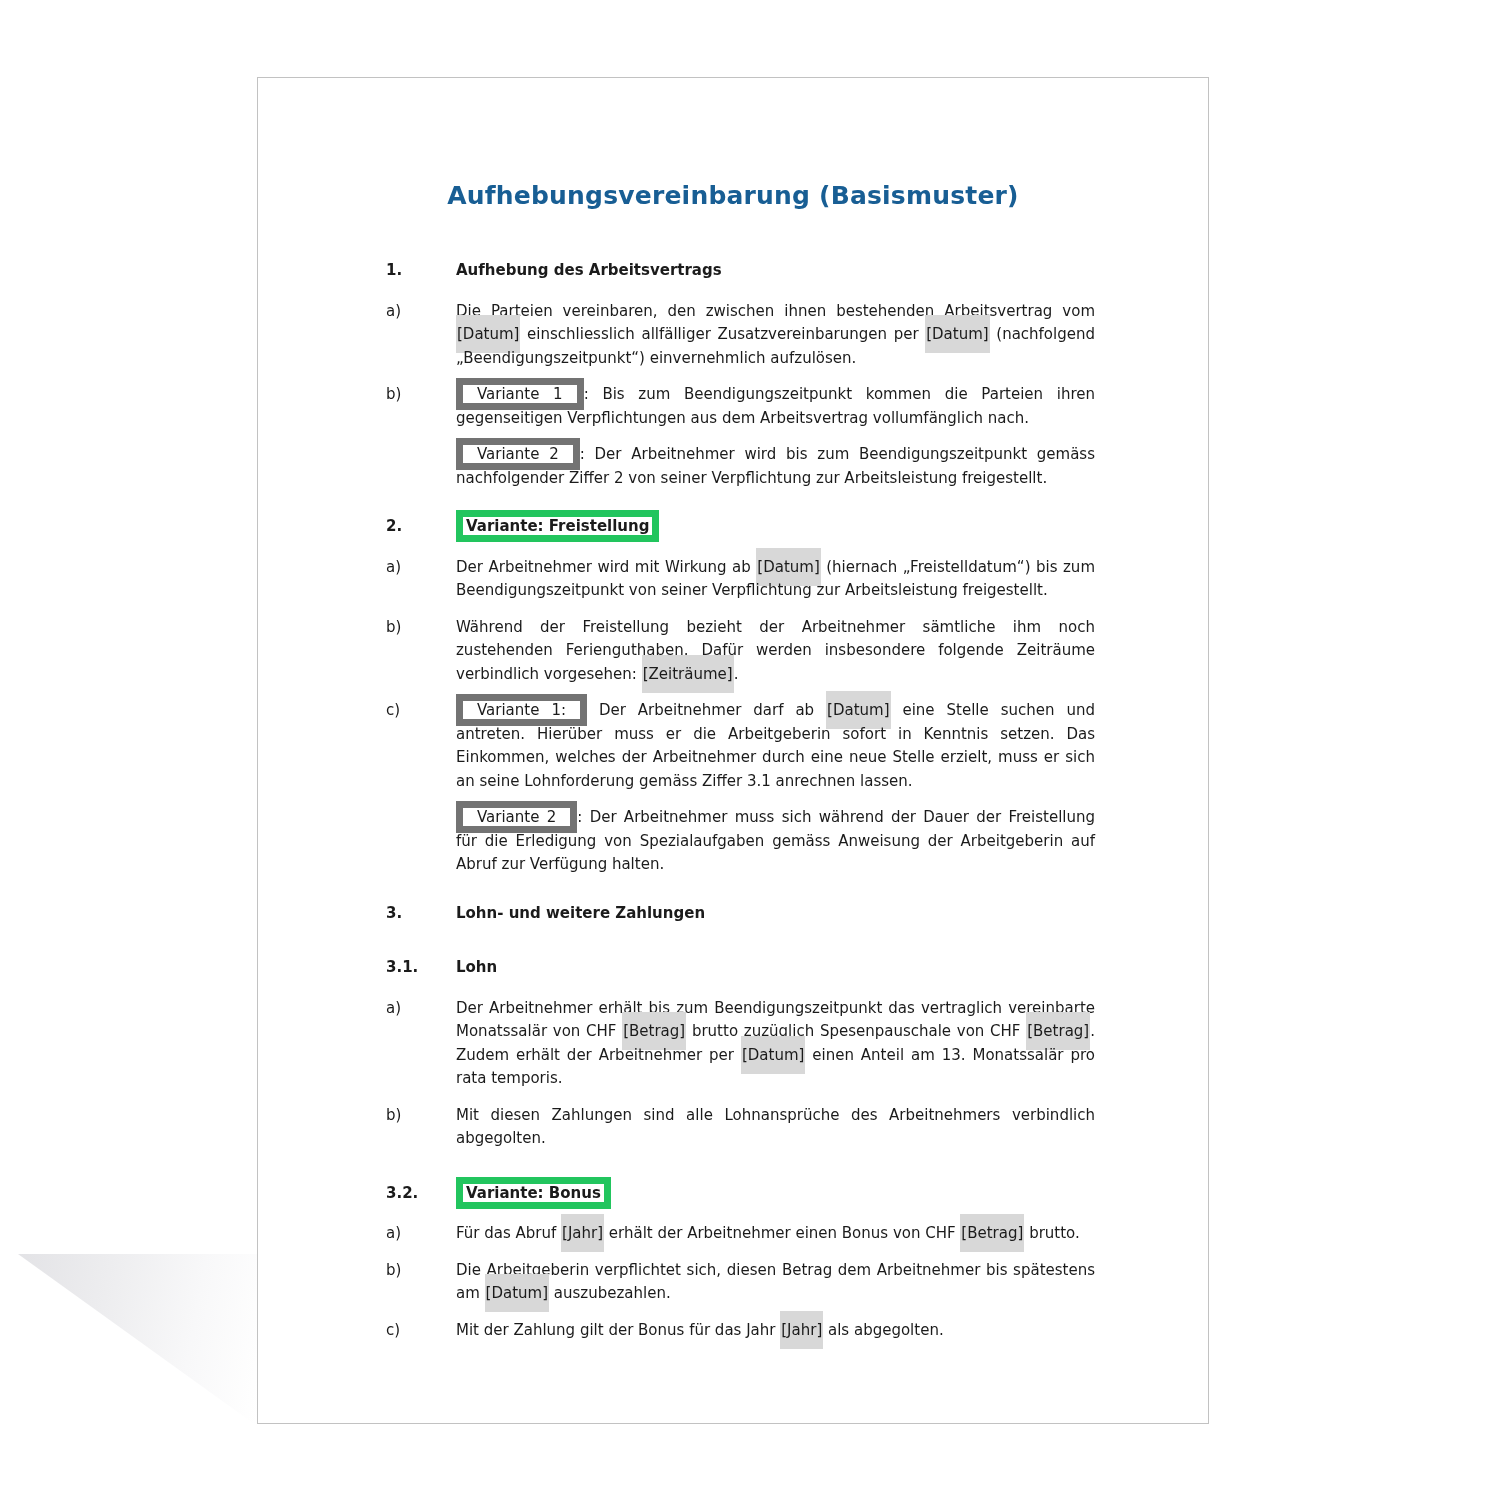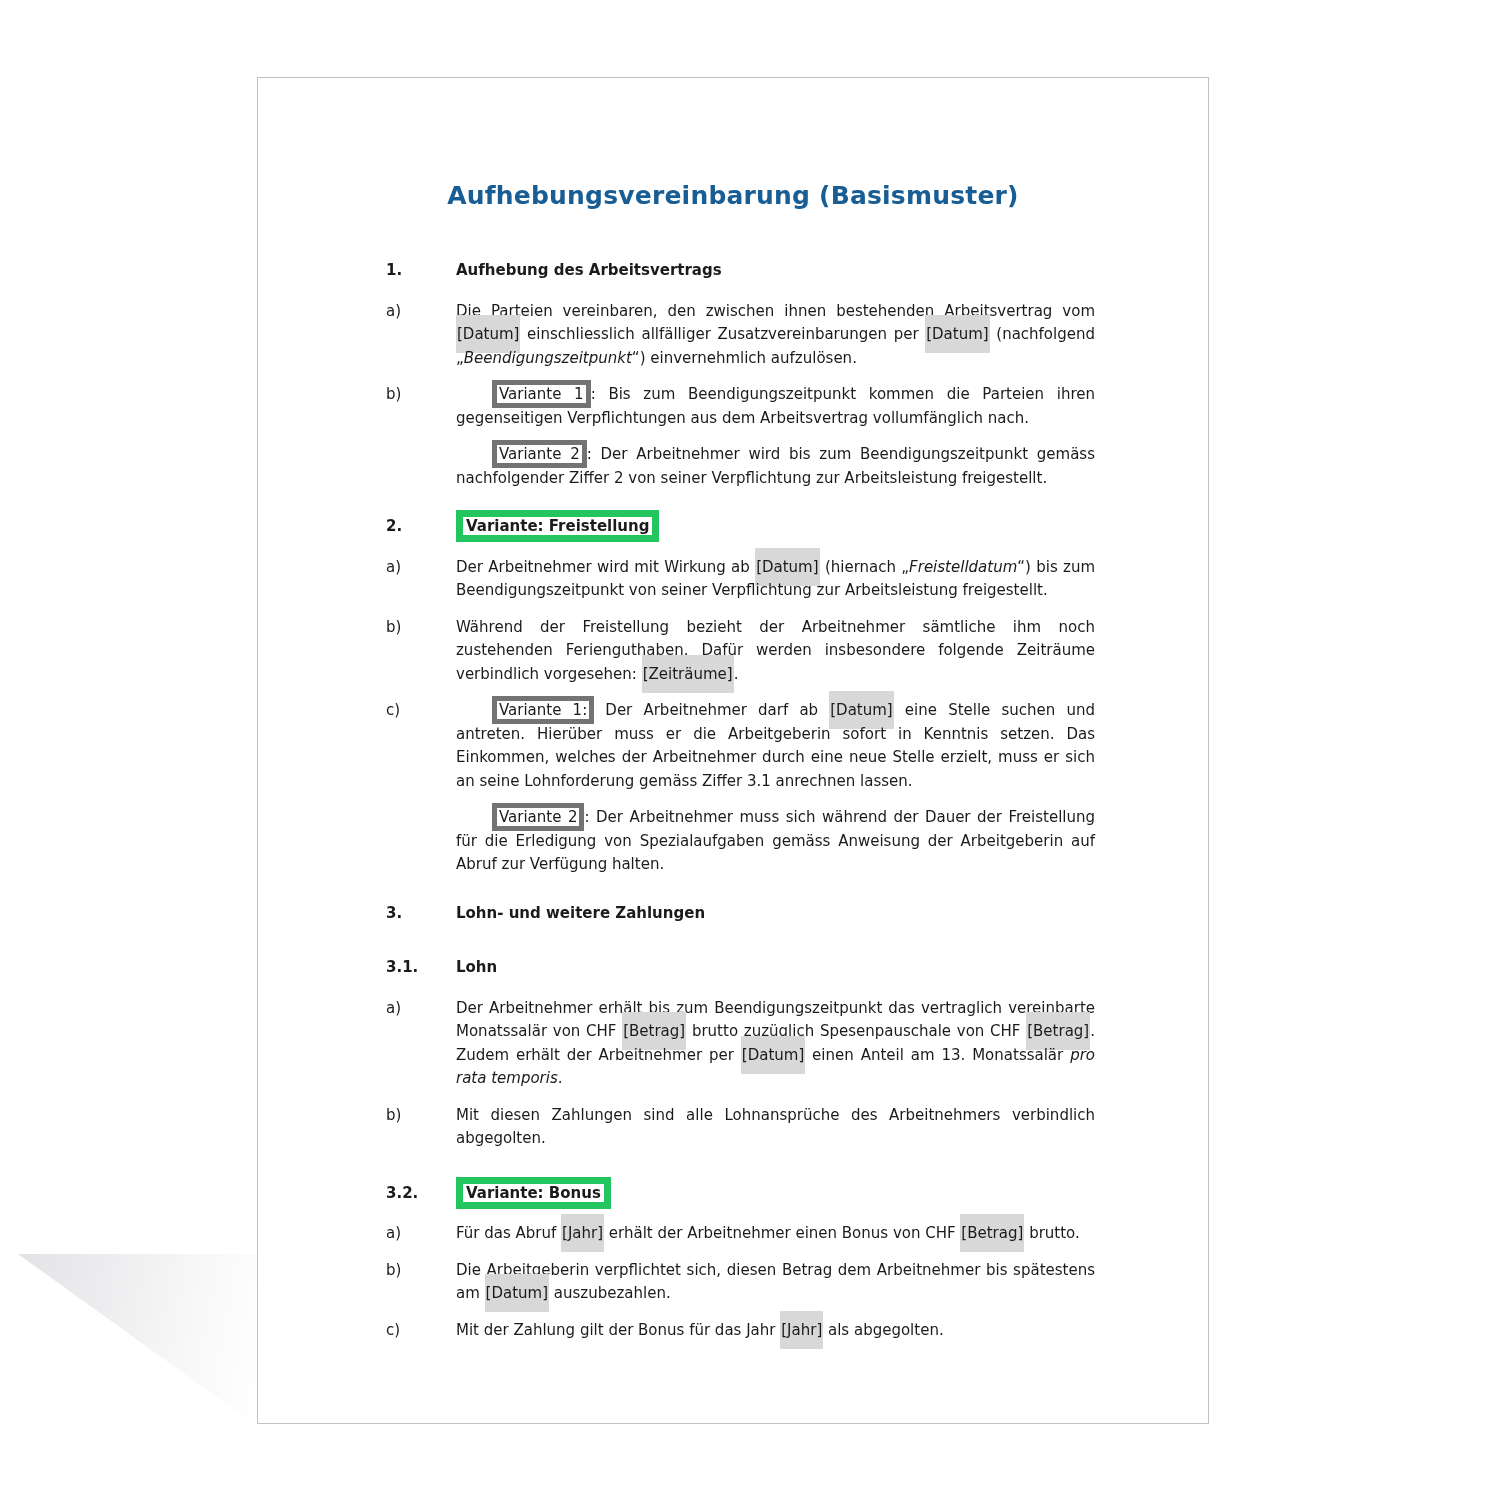--- a/index.html
+++ b/index.html
@@ -70,30 +70,29 @@
   }
   .block.h2 {
     margin-top: 31px;
     margin-bottom: 17px;
     font-weight: bold;
     justify-content: center;
   }
   .block.h .text, .block.h2 .text { text-align: left; }
   .s-n { }
   .s-b { font-weight: bold; }
-  .s-i { font-style: italic; }
+  .s-i { }
   .s-hl {
     background: var(--hl-color, #d8d8d8);
     padding: 10px 1px;
     margin-top: 24px;
   }
   .s-box {
-    border: 5px solid #737373;
-    padding: 0 2px;
-    margin-left: 36px;
+    border: 7px solid #737373;
+    padding: 0 14px;
   }
   .s-boxb {
     border: 7px solid #22c55e;
     padding: 0 3px;
     font-weight: bold;
   }
 </style>
 </head>
 <body>
 

